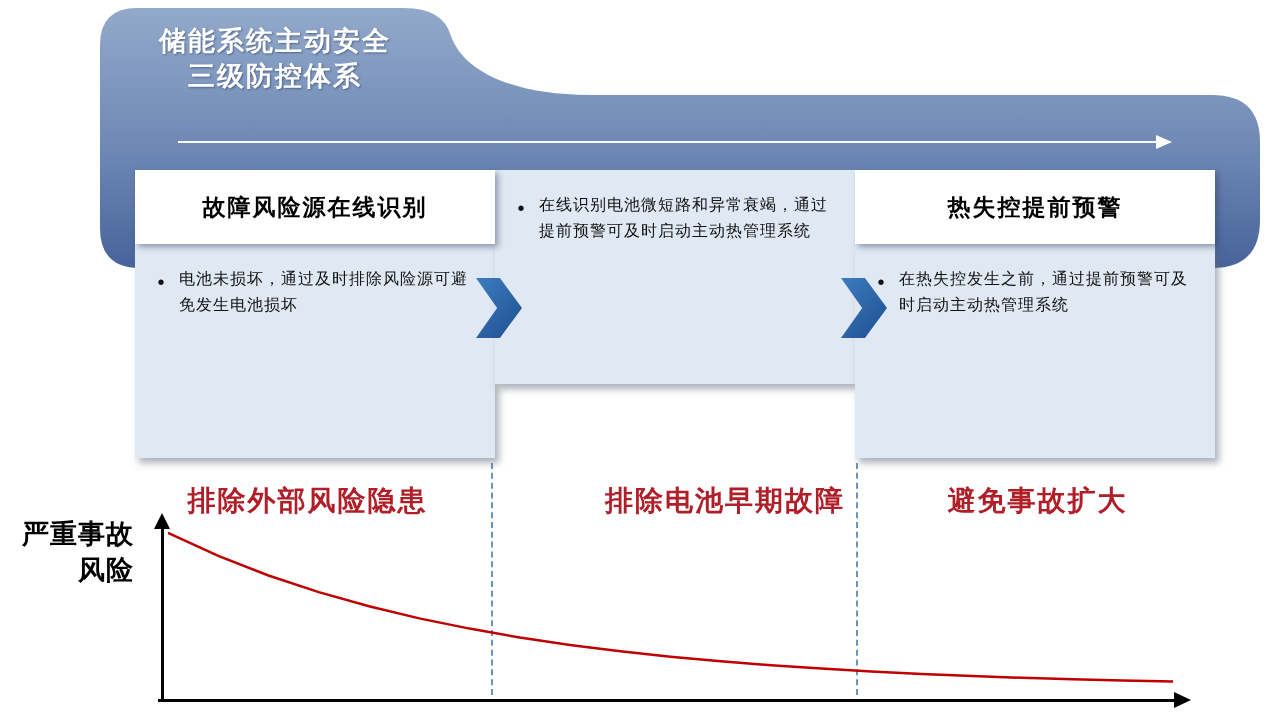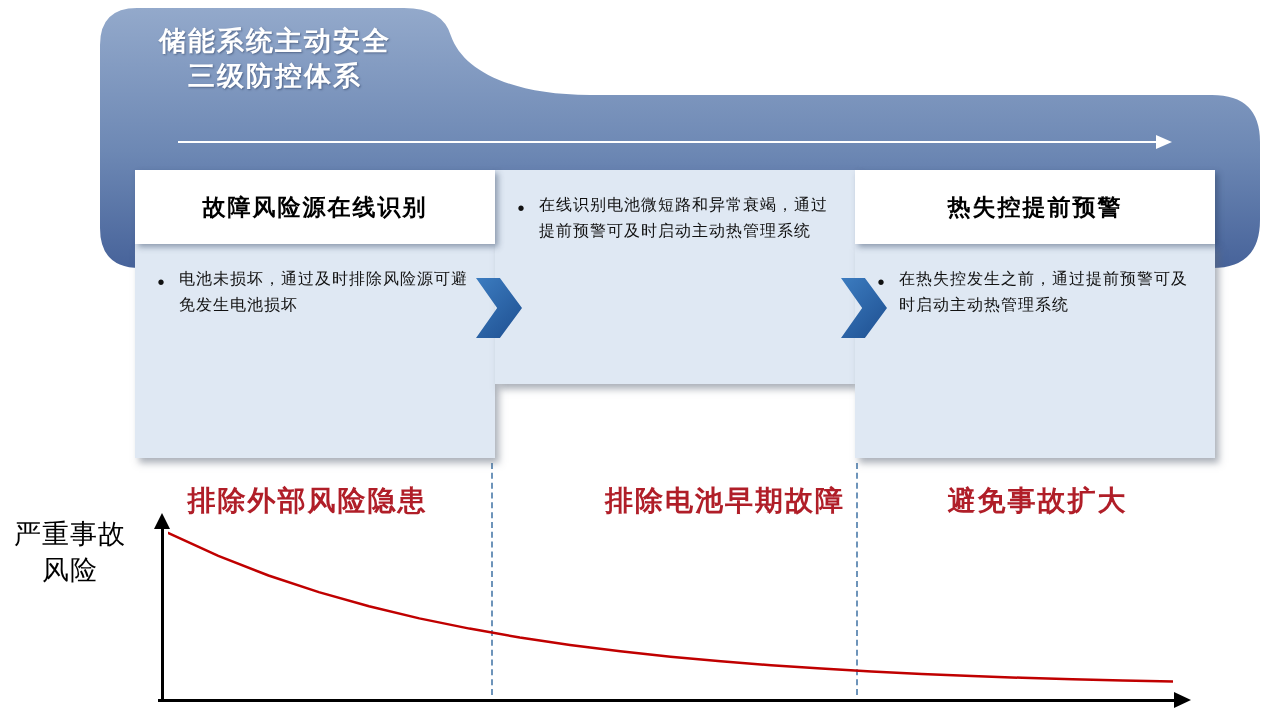--- a/index.html
+++ b/index.html
@@ -42,22 +42,22 @@
   }
   .stage-label-1 { left: 135px; width: 345px; }
   .stage-label-2 { left: 498px; width: 347px; text-align: right; }
   .stage-label-3 { left: 862px; width: 351px; }
 
   .dash { position: absolute; top: 463px; height: 232px; width: 0; border-left: 2px dashed #6d94ba; z-index: 1; }
   .dash-1 { left: 491px; }
   .dash-2 { left: 856px; }
 
   .y-axis-label {
-    position: absolute; left: 6px; top: 516px; width: 128px; text-align: center;
-    font-size: 27px; color: #000; line-height: 1.35; letter-spacing: 1px;
+    position: absolute; left: 6px; top: 516px; width: 128px; text-align: right;
+    font-size: 27px; color: #000; line-height: 1.35; letter-spacing: 1px; font-weight: bold;
   }
   .y-axis { position: absolute; left: 161px; top: 528px; width: 3px; height: 174px; background: #000; }
   .y-arrow { position: absolute; left: 154px; top: 513px; width: 0; height: 0;
     border-left: 8px solid transparent; border-right: 8px solid transparent; border-bottom: 16px solid #000; }
   .x-axis { position: absolute; left: 158px; top: 699px; width: 1020px; height: 3px; background: #000; }
   .x-arrow { position: absolute; left: 1174px; top: 692px; width: 0; height: 0;
     border-top: 8.5px solid transparent; border-bottom: 8.5px solid transparent; border-left: 17px solid #000; }
   .curve-svg { position: absolute; left: 168px; top: 528px; z-index: 1; }
 </style>
 </head>

